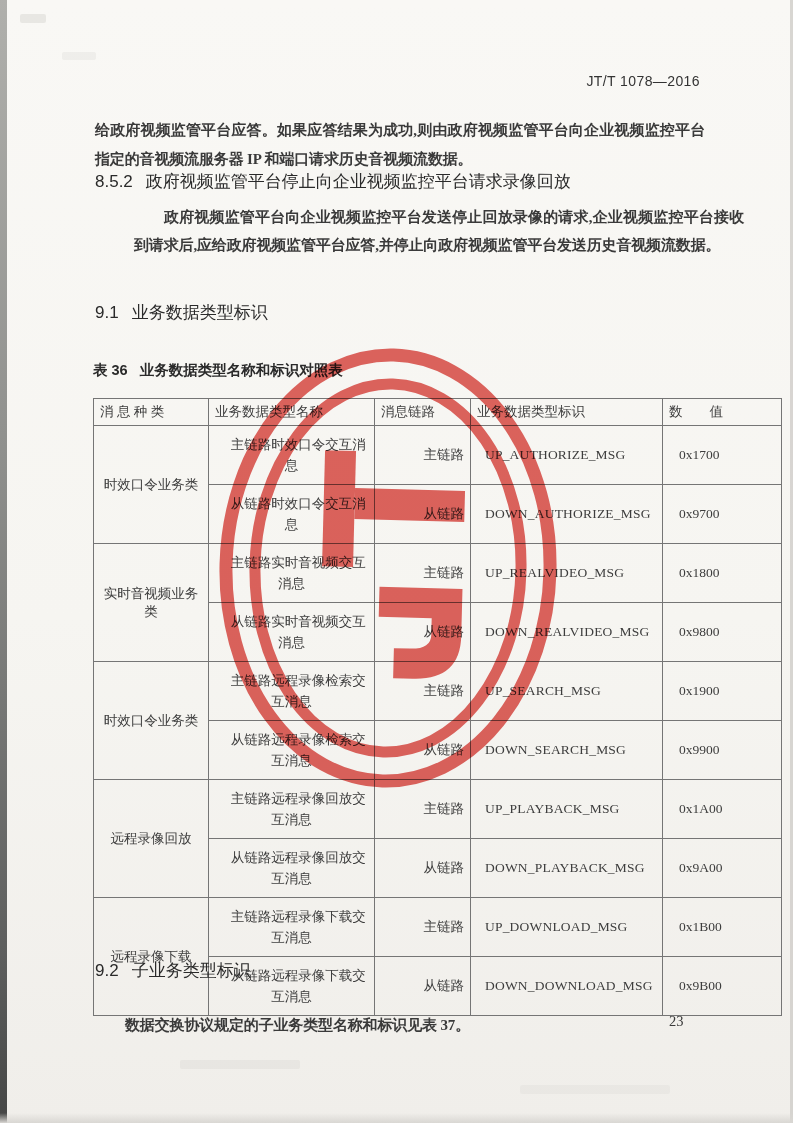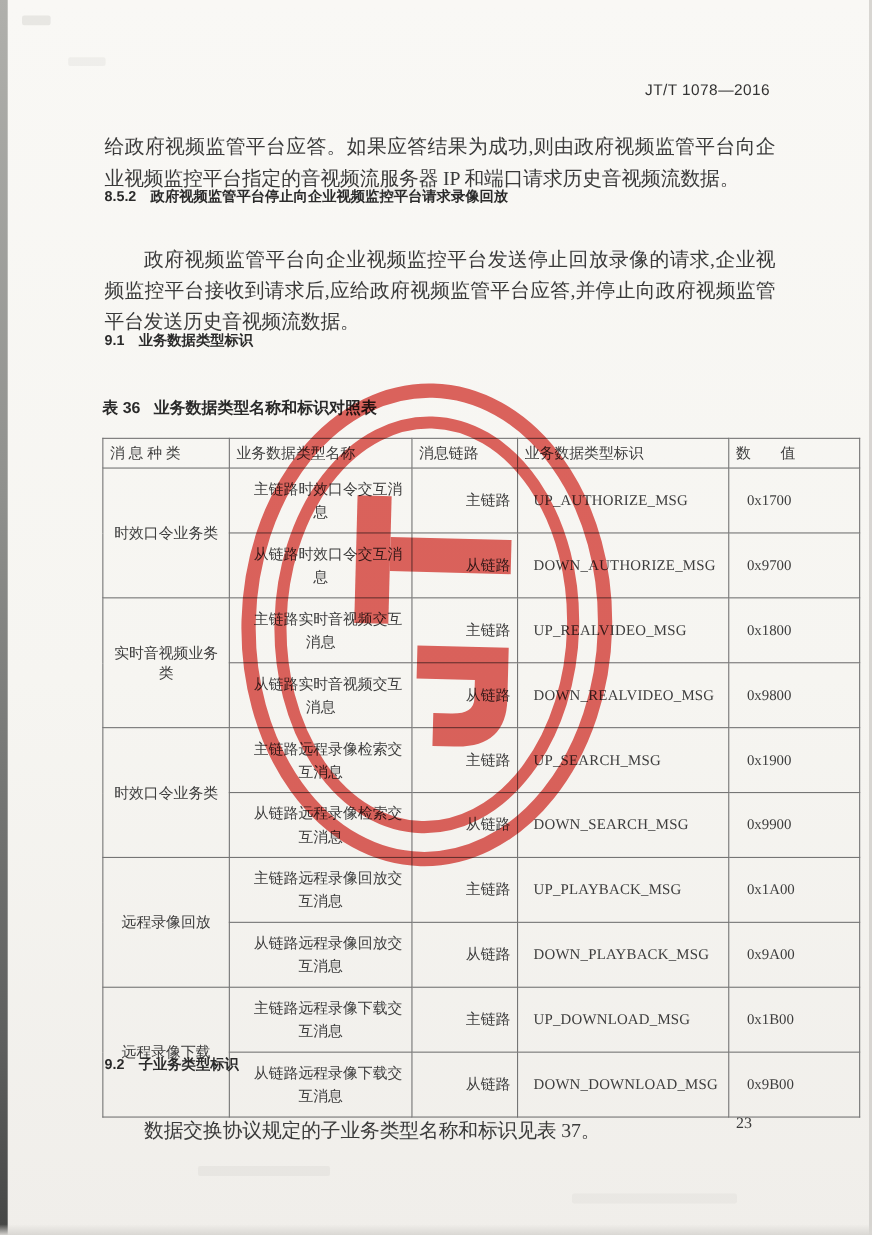--- a/index.html
+++ b/index.html
@@ -21,30 +21,30 @@
   .s1{left:20px;top:14px;width:26px;height:9px;}
   .s2{left:62px;top:52px;width:34px;height:8px;opacity:.10;}
   .s3{left:330px;top:170px;width:70px;height:10px;opacity:.07;}
   .s4{left:180px;top:1060px;width:120px;height:9px;opacity:.10;}
   .s5{left:520px;top:1085px;width:150px;height:9px;opacity:.08;}
 
   .running-head{position:absolute;top:73px;right:93px;
     font-family:"Liberation Sans","DejaVu Sans",sans-serif;
     font-size:14px;letter-spacing:.4px;color:#333;}
 
-  .para{position:absolute;left:95px;width:610px;font-size:18px;line-height:29px;
-    letter-spacing:-0.15px;text-align:justify;white-space:pre-wrap;}
+  .para{position:absolute;left:95px;width:610px;font-size:15px;line-height:29px;
+    letter-spacing:-0.15px;text-align:justify;white-space:pre-wrap;font-weight:bold;}
   .indent{text-indent:2em;}
   .p1{top:101px;}
-  .p2{top:204px;line-height:28px;}
+  .p2{top:188px;line-height:28px;margin-left:39px;}
   .p91{top:329px;}
   .p92{top:996px;}
 
   .heading{position:absolute;left:95px;font-family:"Liberation Sans","DejaVu Sans",sans-serif;
-    font-weight:bold;font-size:13px;color:#2a2a2a;white-space:nowrap;}
+    font-weight:normal;font-size:17px;color:#2a2a2a;white-space:nowrap;}
   .h852{top:170px;}
   .h9{top:259px;}
   .h91{top:301px;}
   .h92{top:959px;}
   .heading .num{margin-right:13px;}
 
   .table-caption{position:absolute;left:93px;top:361px;width:616px;text-align:left;
     font-family:"Liberation Sans","DejaVu Sans",sans-serif;font-weight:bold;font-size:14.5px;color:#2a2a2a;}
   .table-caption .num{margin-right:12px;}
 

